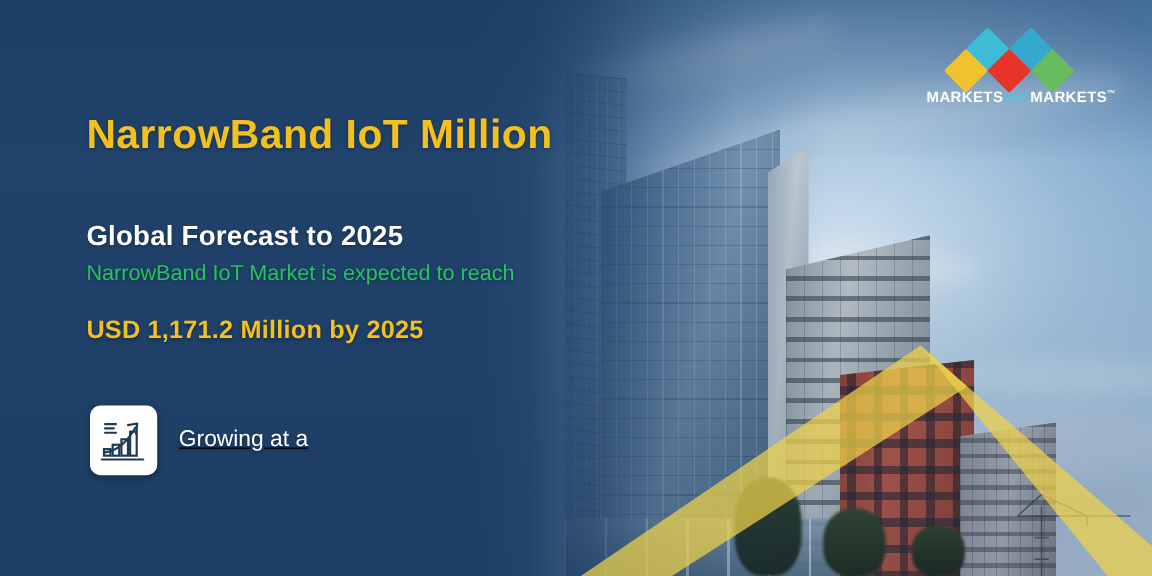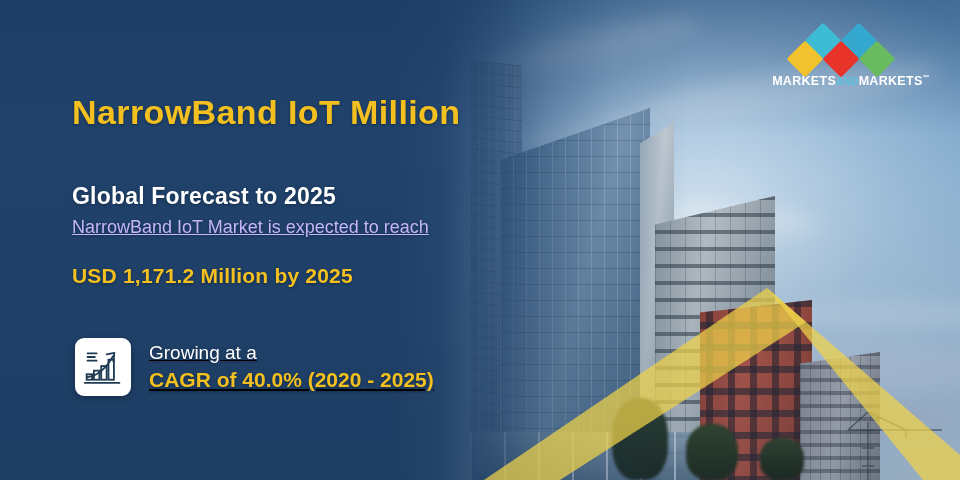--- a/index.html
+++ b/index.html
@@ -163,23 +163,22 @@
   }
   .subtitle{
     position:absolute;top:173px;left:0;
     font-size:23px;font-weight:bold;color:#ffffff;
     letter-spacing:.2px;white-space:nowrap;
     text-shadow:0 1px 3px rgba(0,0,0,.35);
     margin-top:10px;
   }
   .lead{
     position:absolute;top:215px;left:0;width:360px;
-    font-size:18px;color:#c4b5fd;line-height:25px;
-    text-shadow:0 1px 3px rgba(0,0,0,.35);
-    text-decoration:underline;
+    font-size:18px;color:#22c55e;line-height:25px;
+    text-shadow:0 1px 3px rgba(0,0,0,.35);
   }
   .value{
     position:absolute;top:264px;left:0;
     font-size:21px;font-weight:bold;color:#f3c01f;
     letter-spacing:.2px;white-space:nowrap;
     text-shadow:0 1px 3px rgba(0,0,0,.35);
   }
 
   .cagr-row{position:absolute;top:338px;left:3px;display:flex;align-items:center;text-decoration:underline;}
   .cagr-icon{
@@ -302,18 +301,17 @@
             <rect x="20" y="21" width="6" height="15"></rect>
             <rect x="28" y="14" width="6" height="22"></rect>
             <line x1="2" y1="39.5" x2="40" y2="39.5" stroke-linecap="round"></line>
           </g>
           <path d="M5 33 C14 32 24 26 33 10" stroke="#1f3a54" stroke-width="2" fill="none" stroke-linecap="round"></path>
           <path d="M26 8 L34.5 6.5 L33.5 16" stroke="#1f3a54" stroke-width="2" fill="none" stroke-linecap="round" stroke-linejoin="round"></path>
         </svg>
       </div>
       <div class="cagr-text">
         <div class="cagr-line1">Growing  at a</div>
-        <div class="cagr-line2">CAGR of  40.0% (2020 - 2025)</div>
       </div>
     </div>
 
   </div>
 </div>
 
 </body></html>

